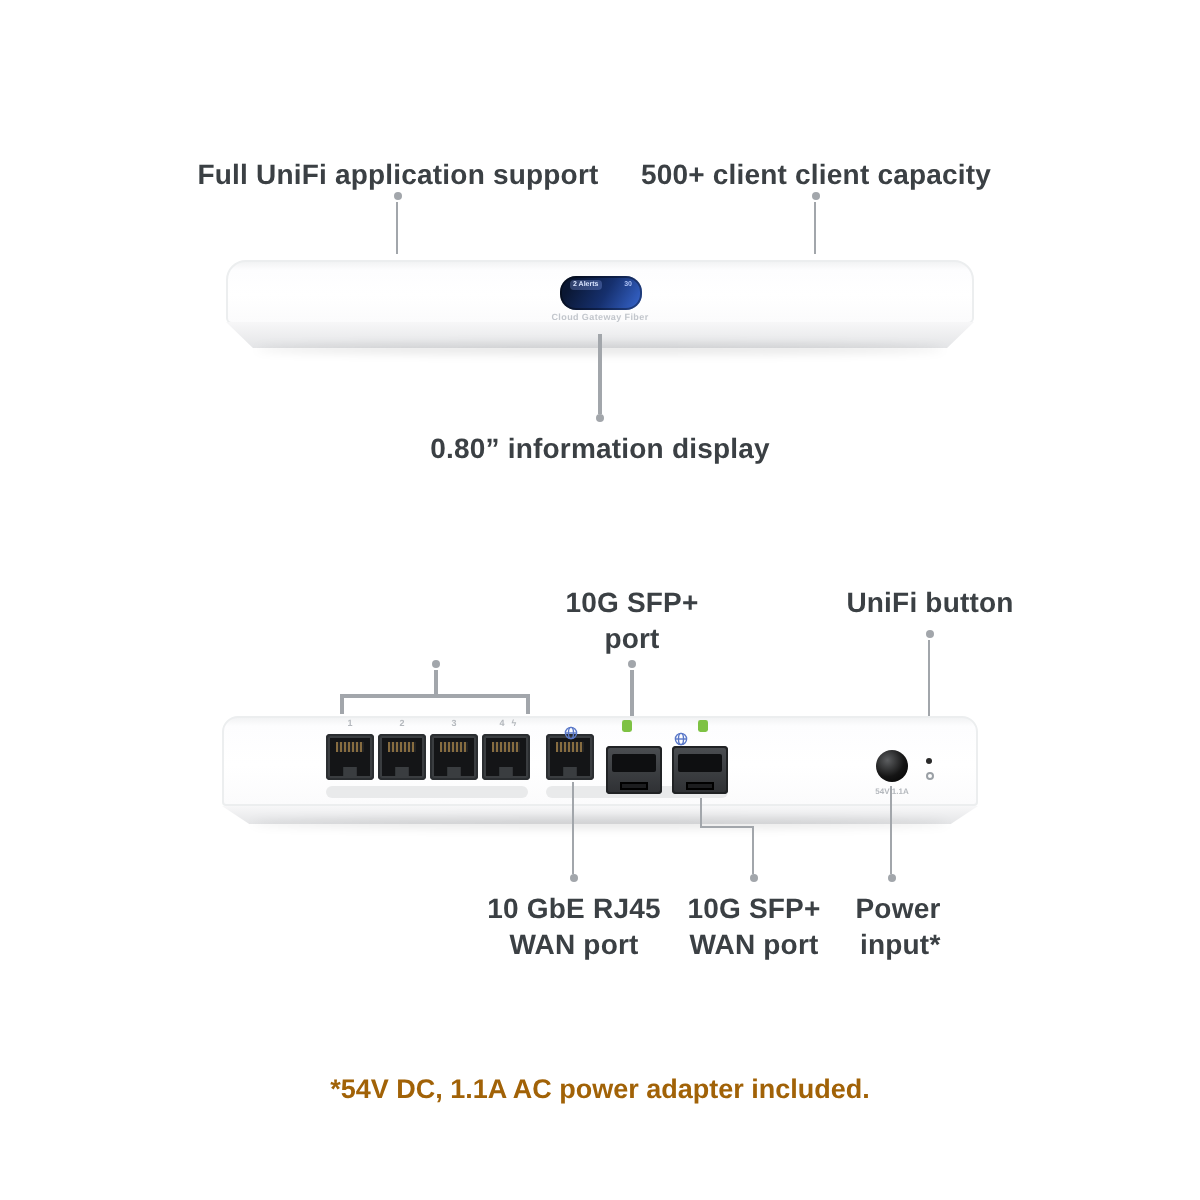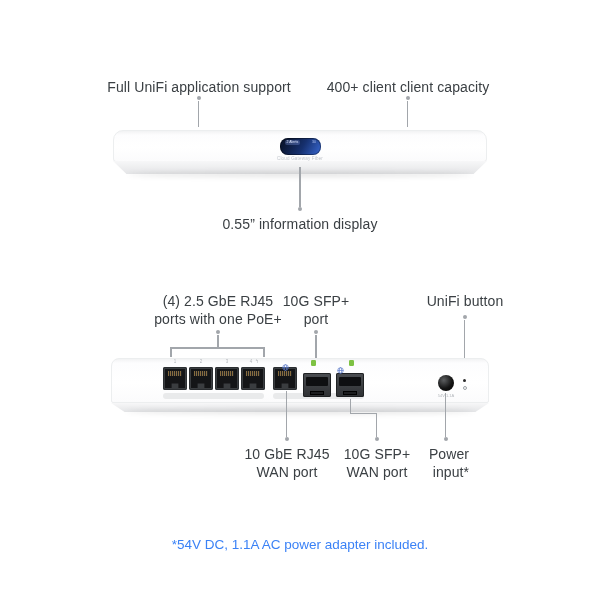--- a/index.html
+++ b/index.html
@@ -1,18 +1,19 @@
 <!DOCTYPE html>
 <html><head>
 <meta charset="utf-8">
 <style>
   html,body{margin:0;padding:0;background:#ffffff;}
   #canvas{
     position:relative;width:600px;height:600px;background:#ffffff;overflow:hidden;
     font-family:"Liberation Sans",sans-serif;
+    font-weight:bold;
   }
   .ann{
     position:absolute;transform:translateX(-50%);
     font-size:14px;line-height:18px;color:#3b4044;text-align:center;
     white-space:pre-line;letter-spacing:.1px;
   }
   .vline,.hline{position:absolute;background:#a2a6ab;}
   .vline{width:1.5px;}
   .hline{height:1.5px;}
   .ldot{position:absolute;width:4px;height:4px;border-radius:50%;background:#a2a6ab;}
@@ -51,30 +52,30 @@
   .port-num{position:absolute;transform:translateX(-50%);font-size:4.5px;color:#b4b8bd;z-index:4;}
   .green-sq{position:absolute;width:5.5px;height:5.5px;border-radius:1.2px;background:#7ec243;z-index:4;}
   .globe{position:absolute;width:7px;height:7px;z-index:4;}
   .power-jack{position:absolute;left:438px;top:375px;width:16px;height:16px;border-radius:50%;
        background:radial-gradient(circle at 36% 32%,#5c5e60 0,#151515 55%,#000 100%);z-index:3;}
   .jack-label{position:absolute;transform:translateX(-50%);font-size:4px;color:#b4b8bd;z-index:4;}
   .reset-hole{position:absolute;left:463px;top:379px;width:3px;height:3px;border-radius:50%;background:#2a2a2a;z-index:4;}
   .reset-ring{position:absolute;left:462.5px;top:386px;width:4px;height:4px;border-radius:50%;
        border:.7px solid #9aa0a5;box-sizing:border-box;z-index:4;}
   .footnote{position:absolute;left:300px;top:537px;transform:translateX(-50%);
-       font-size:13.5px;color:#3b82f6;white-space:nowrap;}
+       font-size:13.5px;color:#a16207;white-space:nowrap;}
   .z5{z-index:5;}
 </style>
 </head>
 <body>
 
 <div id="canvas">
 
   <div class="ann" style="left:199px;top:78px;">Full UniFi application support</div>
-  <div class="ann" style="left:408px;top:78px;">400+ client client capacity</div>
+  <div class="ann" style="left:408px;top:78px;">500+ client client capacity</div>
 
   <div class="ldot" style="left:196.5px;top:96px;"></div>
   <div class="vline" style="left:197.75px;top:101px;height:26px;"></div>
   <div class="ldot" style="left:405.5px;top:96px;"></div>
   <div class="vline" style="left:406.75px;top:101px;height:26px;"></div>
 
   <div class="dev-face" style="left:113px;top:130px;width:374px;height:32px;border-radius:10px 10px 3px 3px;"></div>
   <div class="dev-skirt" style="left:113px;top:161px;width:374px;height:13px;"></div>
   <div class="dev-shadow" style="left:128px;top:172px;width:344px;height:5px;"></div>
 
@@ -85,24 +86,22 @@
     </div>
     <div class="screen-row" style="padding-top:1.5px;">
       <span></span>
       <span></span>
     </div>
   </div>
   <div class="model-text" style="left:300px;top:156px;">Cloud Gateway Fiber</div>
 
   <div class="vline" style="left:299px;top:167px;height:40px;"></div>
   <div class="ldot" style="left:297.75px;top:207px;"></div>
-  <div class="ann" style="left:300px;top:215px;">0.55” information display</div>
+  <div class="ann" style="left:300px;top:215px;">0.80” information display</div>
 
-  <div class="ann" style="left:218px;top:292px;">(4) 2.5 GbE RJ45
-ports with one PoE+</div>
   <div class="ann" style="left:316px;top:292px;">10G SFP+
 port</div>
   <div class="ann" style="left:465px;top:292px;">UniFi button</div>
 
   <div class="ldot" style="left:216px;top:330px;"></div>
   <div class="vline" style="left:217.25px;top:335px;height:12px;"></div>
   <div class="hline" style="left:170px;top:347px;width:94.5px;"></div>
   <div class="vline" style="left:170px;top:347px;height:10px;"></div>
   <div class="vline" style="left:263px;top:347px;height:10px;"></div>
 

